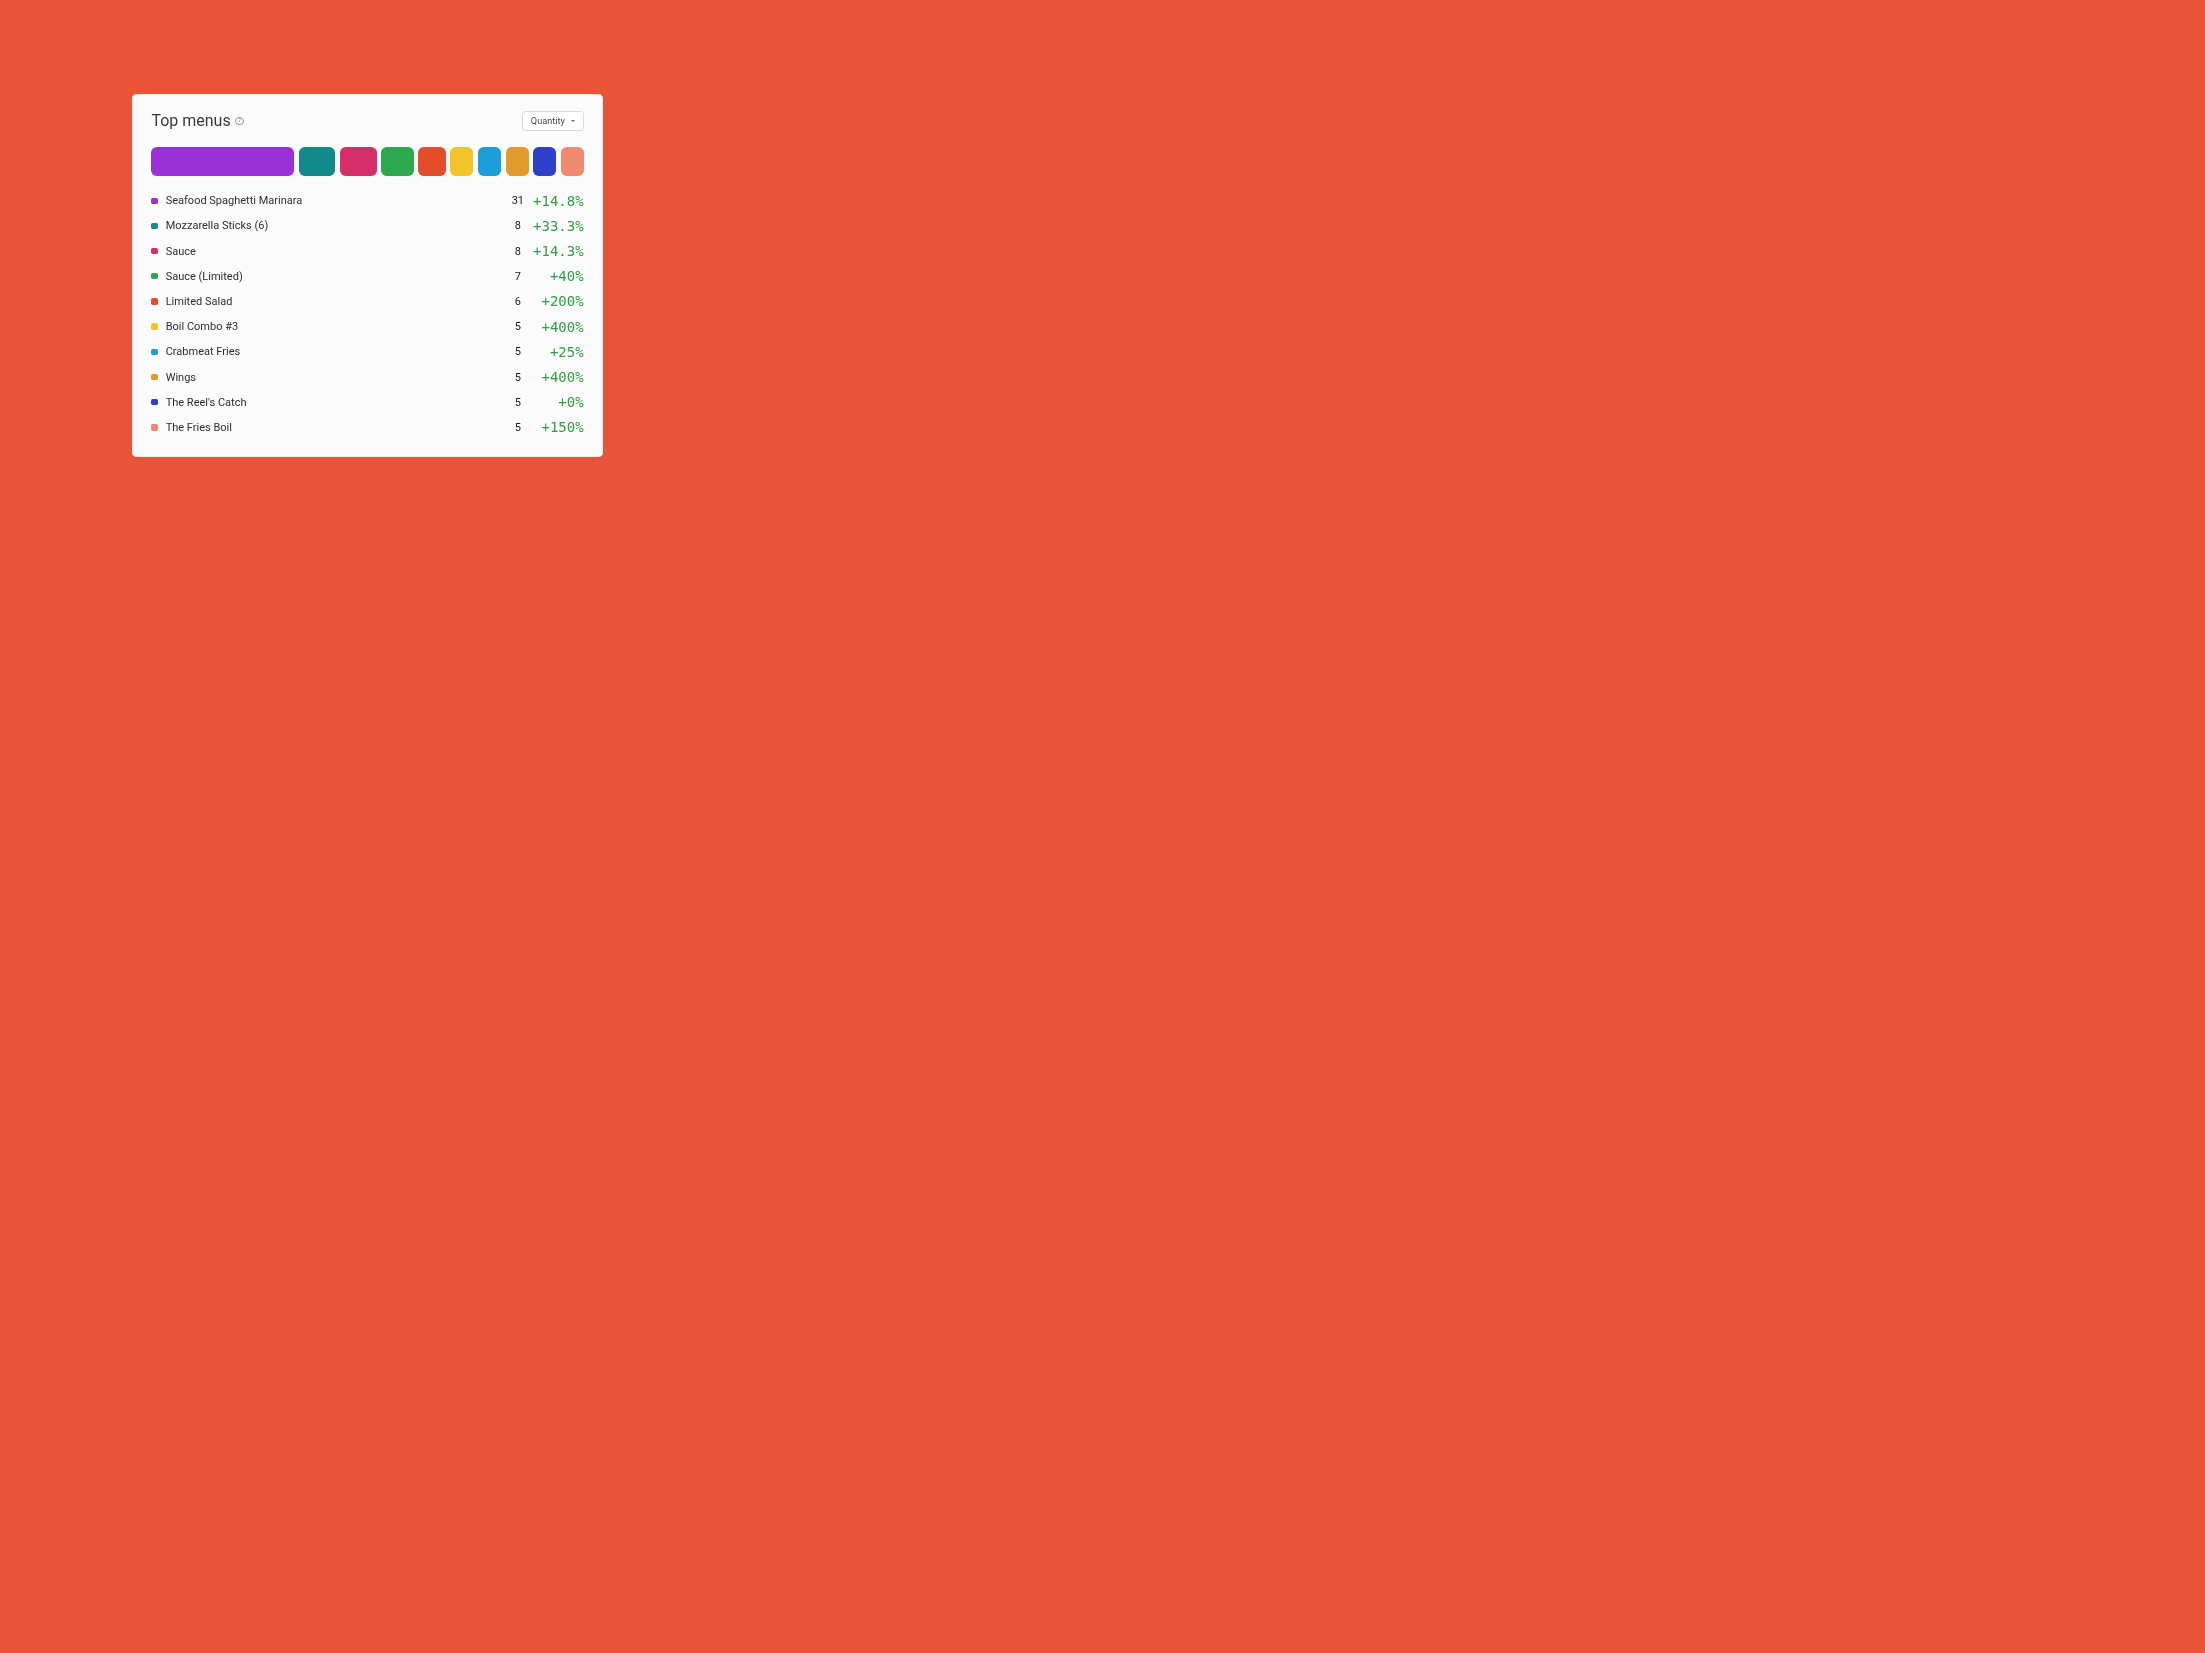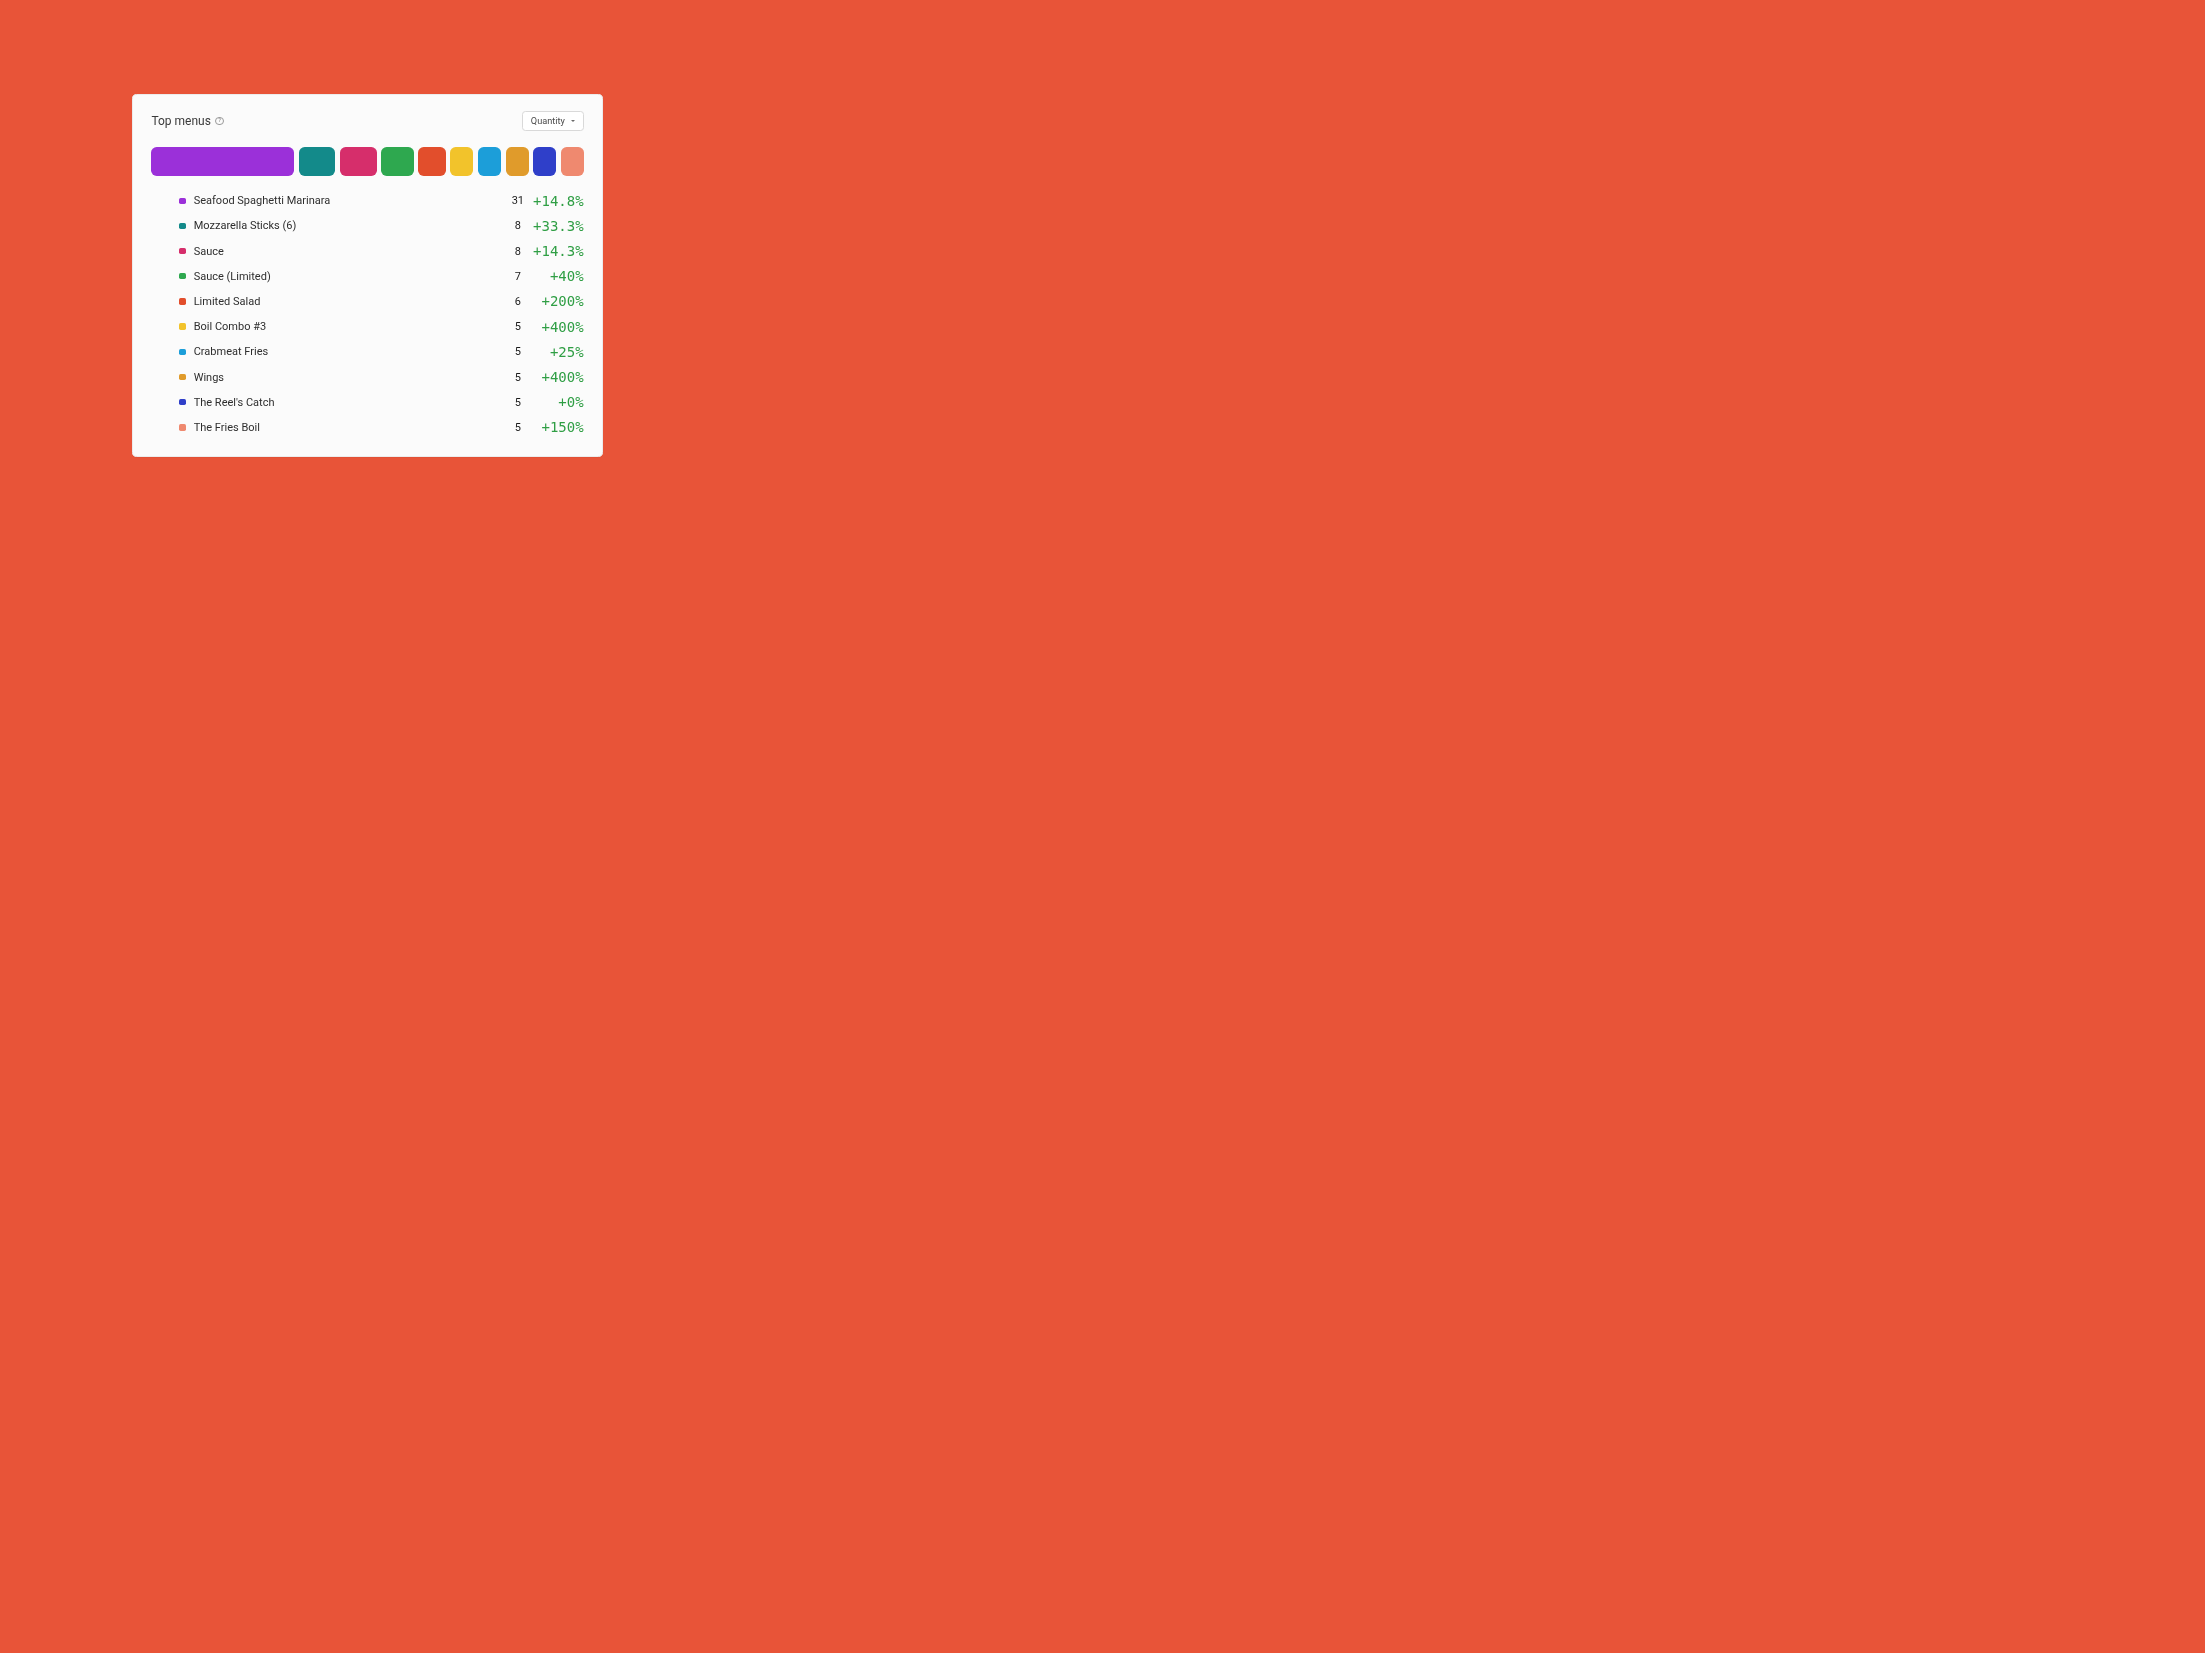--- a/index.html
+++ b/index.html
@@ -31,21 +31,21 @@
       align-items: center;
       justify-content: space-between;
       margin-bottom: 16px;
     }
     .title-wrap {
       display: flex;
       align-items: center;
       gap: 4.6px;
     }
     .card-title {
-      font-size: 12px;
+      font-size: 16px;
       font-weight: 400;
       color: #3a3a3a;
     }
     .help-icon {
       width: 8.6px;
       height: 8.6px;
       border: 0.8px solid #9a9a9a;
       border-radius: 50%;
       display: inline-flex;
       align-items: center;
@@ -87,21 +87,20 @@
     }
     .legend {
       display: flex;
       flex-direction: column;
       gap: 9.2px;
     }
     .legend-row {
       display: flex;
       align-items: center;
       font-size: 11px;
-      margin-left: 28px;
     }
     .swatch {
       width: 6.3px;
       height: 6.3px;
       border-radius: 1.7px;
       margin-right: 8px;
       flex-shrink: 0;
     }
     .item-name {
       color: #2e2e2e;

